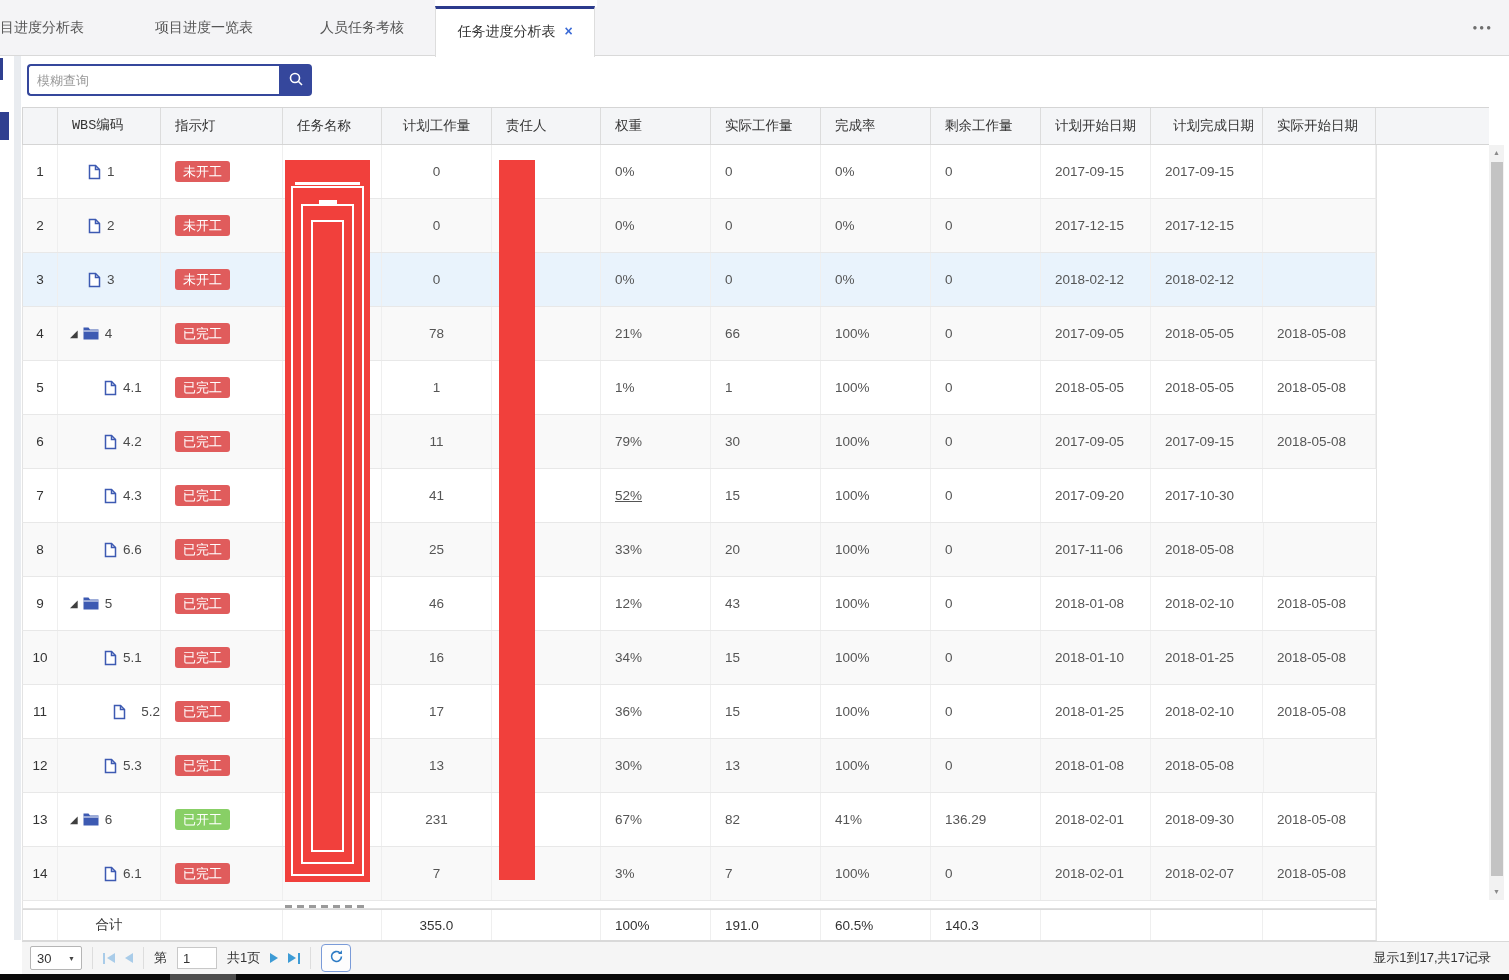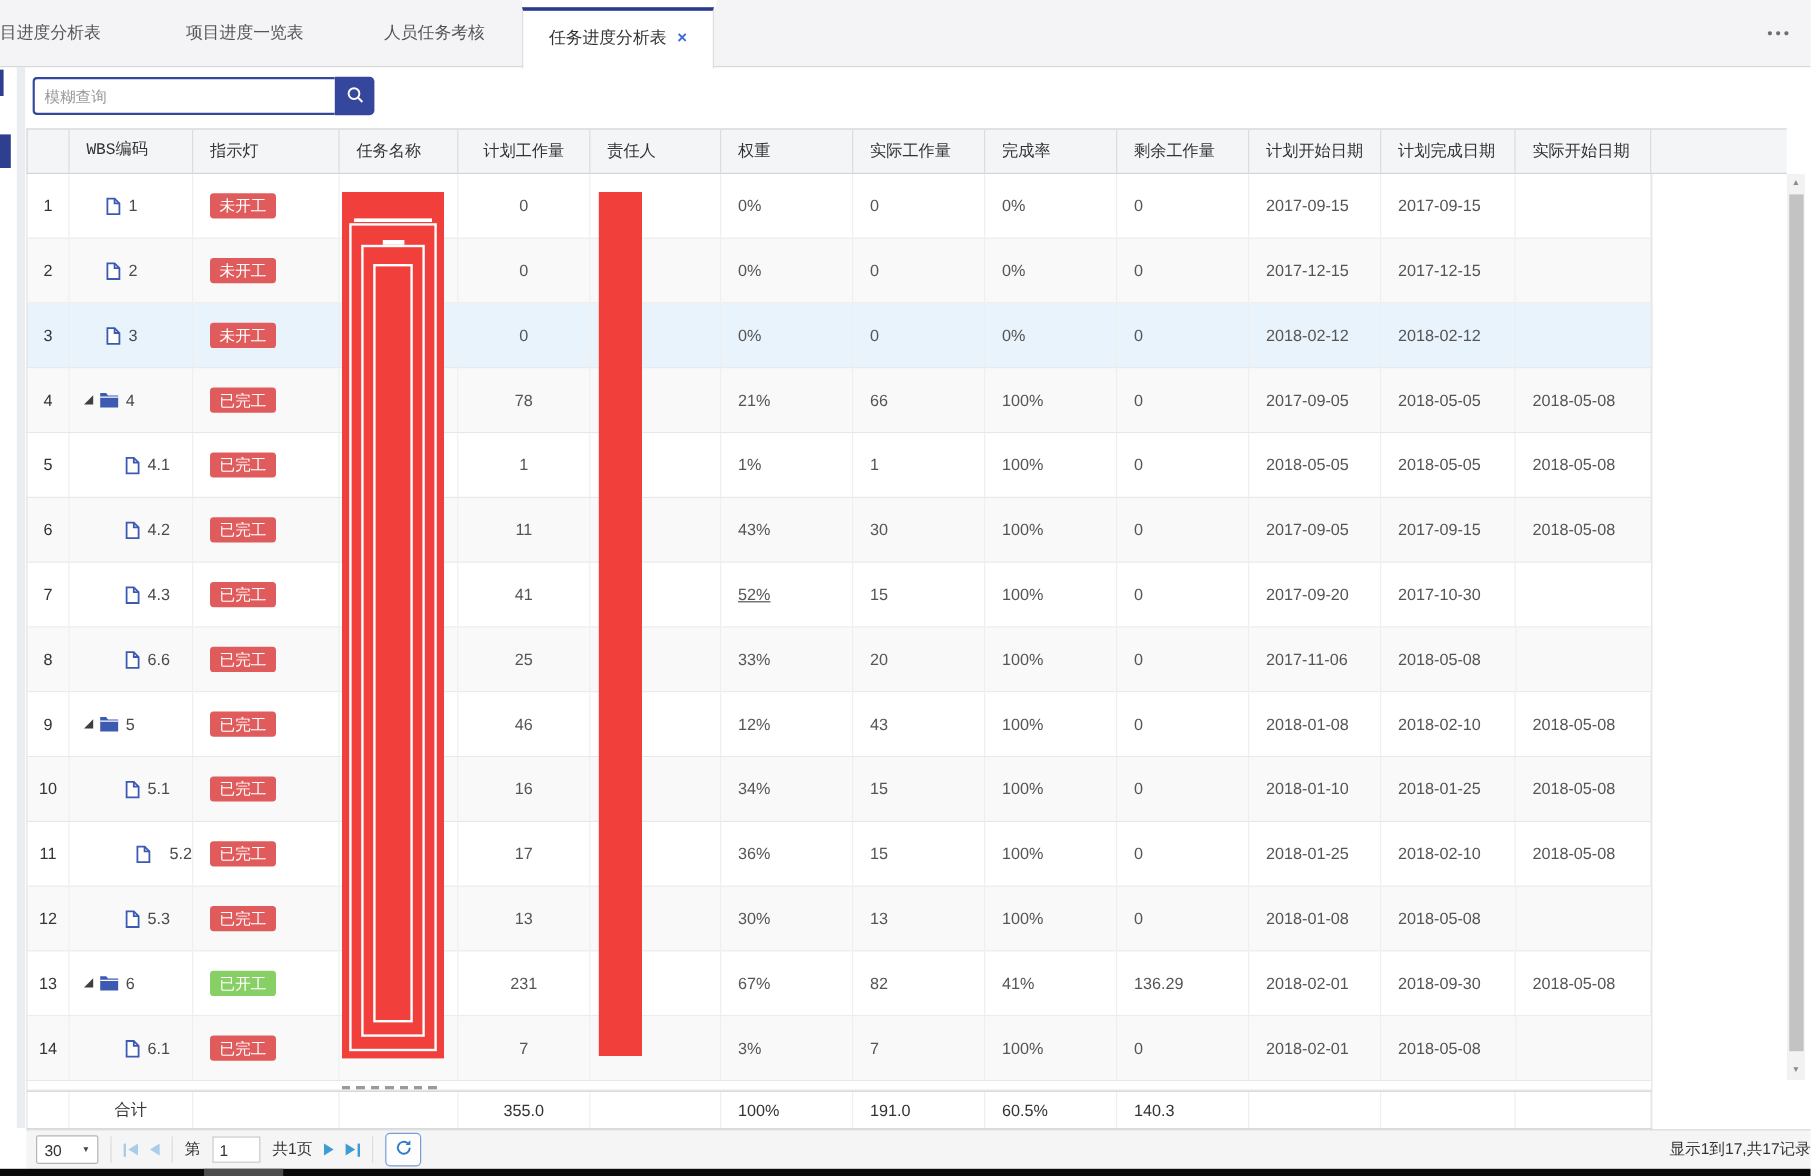--- a/index.html
+++ b/index.html
@@ -89,21 +89,21 @@
   .pgbtn{display:flex;align-items:center;gap:2px;cursor:pointer;}
   .pgbtn.dis{color:#a9cce9;}
   .pgbtn.en{color:#3d9bd5;}
   .tl{width:0;height:0;border-top:5px solid transparent;border-bottom:5px solid transparent;border-right:8px solid currentColor;}
   .tr{width:0;height:0;border-top:5px solid transparent;border-bottom:5px solid transparent;border-left:8px solid currentColor;}
   .vbar{width:2px;height:11px;background:currentColor;}
   #page-input{width:40px;height:22px;border:1px solid #c8c8c8;background:#fff;font-size:13px;
        padding:0 5px;box-sizing:border-box;font-family:inherit;color:#333;outline:none;}
   #refresh-btn{width:28px;height:26px;border:1px solid #7a9bd8;border-radius:4px;background:#fdfdfd;
        display:flex;align-items:center;justify-content:center;cursor:pointer;}
-  #records-info{margin-left:auto;margin-right:0;color:#333;}
+  #records-info{margin-left:auto;margin-right:18px;color:#333;}
 
   
   #bottombar{position:absolute;left:0;bottom:0;width:1509px;height:6px;background:#0a0a0a;}
   #bottombar .seg{position:absolute;left:170px;bottom:0;width:66px;height:6px;background:#4c4c4c;}
 </style>
 </head>
 <body>
 
 <div id="screen">
 
@@ -138,21 +138,21 @@
         <div class="hcell" style="width: 103px; font-family: Liberation Mono, monospace;">WBS编码</div>
         <div class="hcell" style="width: 122px;">指示灯</div>
         <div class="hcell" style="width: 99px;">任务名称</div>
         <div class="hcell c" style="width: 110px;">计划工作量</div>
         <div class="hcell" style="width: 109px;">责任人</div>
         <div class="hcell" style="width: 110px;">权重</div>
         <div class="hcell" style="width: 110px;">实际工作量</div>
         <div class="hcell" style="width: 110px;">完成率</div>
         <div class="hcell" style="width: 110px;">剩余工作量</div>
         <div class="hcell" style="width: 110px;">计划开始日期</div>
-        <div class="hcell" style="width: 112px;">计划完成日期</div>
+        <div class="hcell" style="width: 112px; text-align: center;">计划完成日期</div>
         <div class="hcell" style="width: 113px;">实际开始日期</div>
         <div class="hcell hfill"></div>
       </div>
     <div id="gbody">
         <div class="grow">
           <div class="gcell c num" style="width: 35px;">1</div>
           <div class="gcell wbs" style="width: 103px;">
             <span class="sp18"></span>
             <span class="ticon">
               <svg width="13" height="16" viewBox="0 0 13 16">
@@ -291,21 +291,21 @@
               </svg>
             </span>
             <span>4.2</span>
           </div>
           <div class="gcell" style="width: 122px;">
             <span class="badge" style="background: rgb(224, 92, 92);">已完工</span>
           </div>
           <div class="gcell" style="width: 99px;"></div>
           <div class="gcell c" style="width: 110px;">11</div>
           <div class="gcell" style="width: 109px;"></div>
-          <div class="gcell" style="width: 110px;">43%</div>
+          <div class="gcell" style="width: 110px;">79%</div>
           <div class="gcell" style="width: 110px;">30</div>
           <div class="gcell" style="width: 110px;">100%</div>
           <div class="gcell" style="width: 110px;">0</div>
           <div class="gcell" style="width: 110px;">2017-09-05</div>
           <div class="gcell" style="width: 112px;">2017-09-15</div>
           <div class="gcell" style="width: 113px;">2018-05-08</div>
         </div>
         <div class="grow">
           <div class="gcell c num" style="width: 35px;">7</div>
           <div class="gcell wbs" style="width: 103px;">
@@ -501,20 +501,21 @@
             <span class="badge" style="background: rgb(224, 92, 92);">已完工</span>
           </div>
           <div class="gcell" style="width: 99px;"></div>
           <div class="gcell c" style="width: 110px;">7</div>
           <div class="gcell" style="width: 109px;"></div>
           <div class="gcell" style="width: 110px;">3%</div>
           <div class="gcell" style="width: 110px;">7</div>
           <div class="gcell" style="width: 110px;">100%</div>
           <div class="gcell" style="width: 110px;">0</div>
           <div class="gcell" style="width: 110px;">2018-02-01</div>
+          <div class="gcell" style="width: 112px;">2018-02-07</div>
           <div class="gcell" style="width: 113px;">2018-05-08</div>
         </div>
       </div>
     <div id="partial-row">
       <div id="partial-marks"></div>
     </div>
     <div id="trow">
         <div class="gcell" style="width: 35px;"></div>
         <div class="gcell c" style="width: 103px;">合计</div>
         <div class="gcell" style="width: 122px;"></div>

